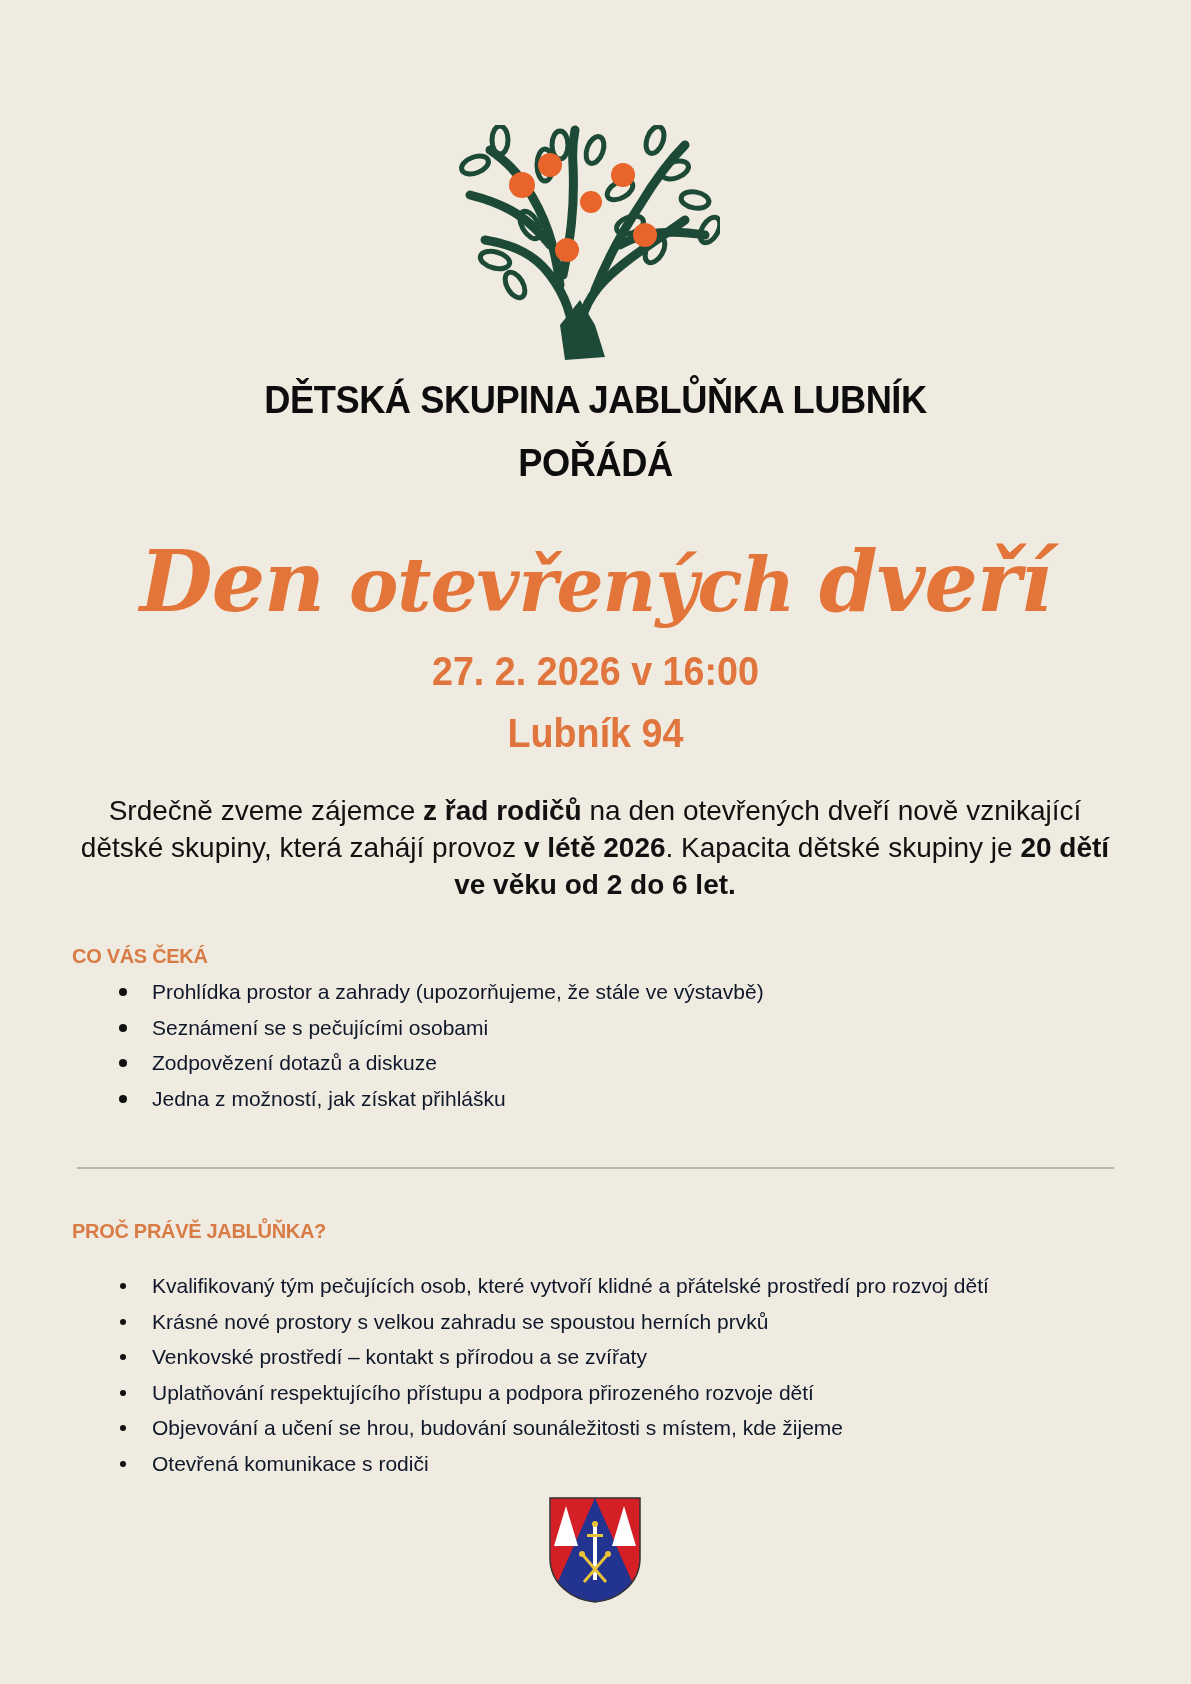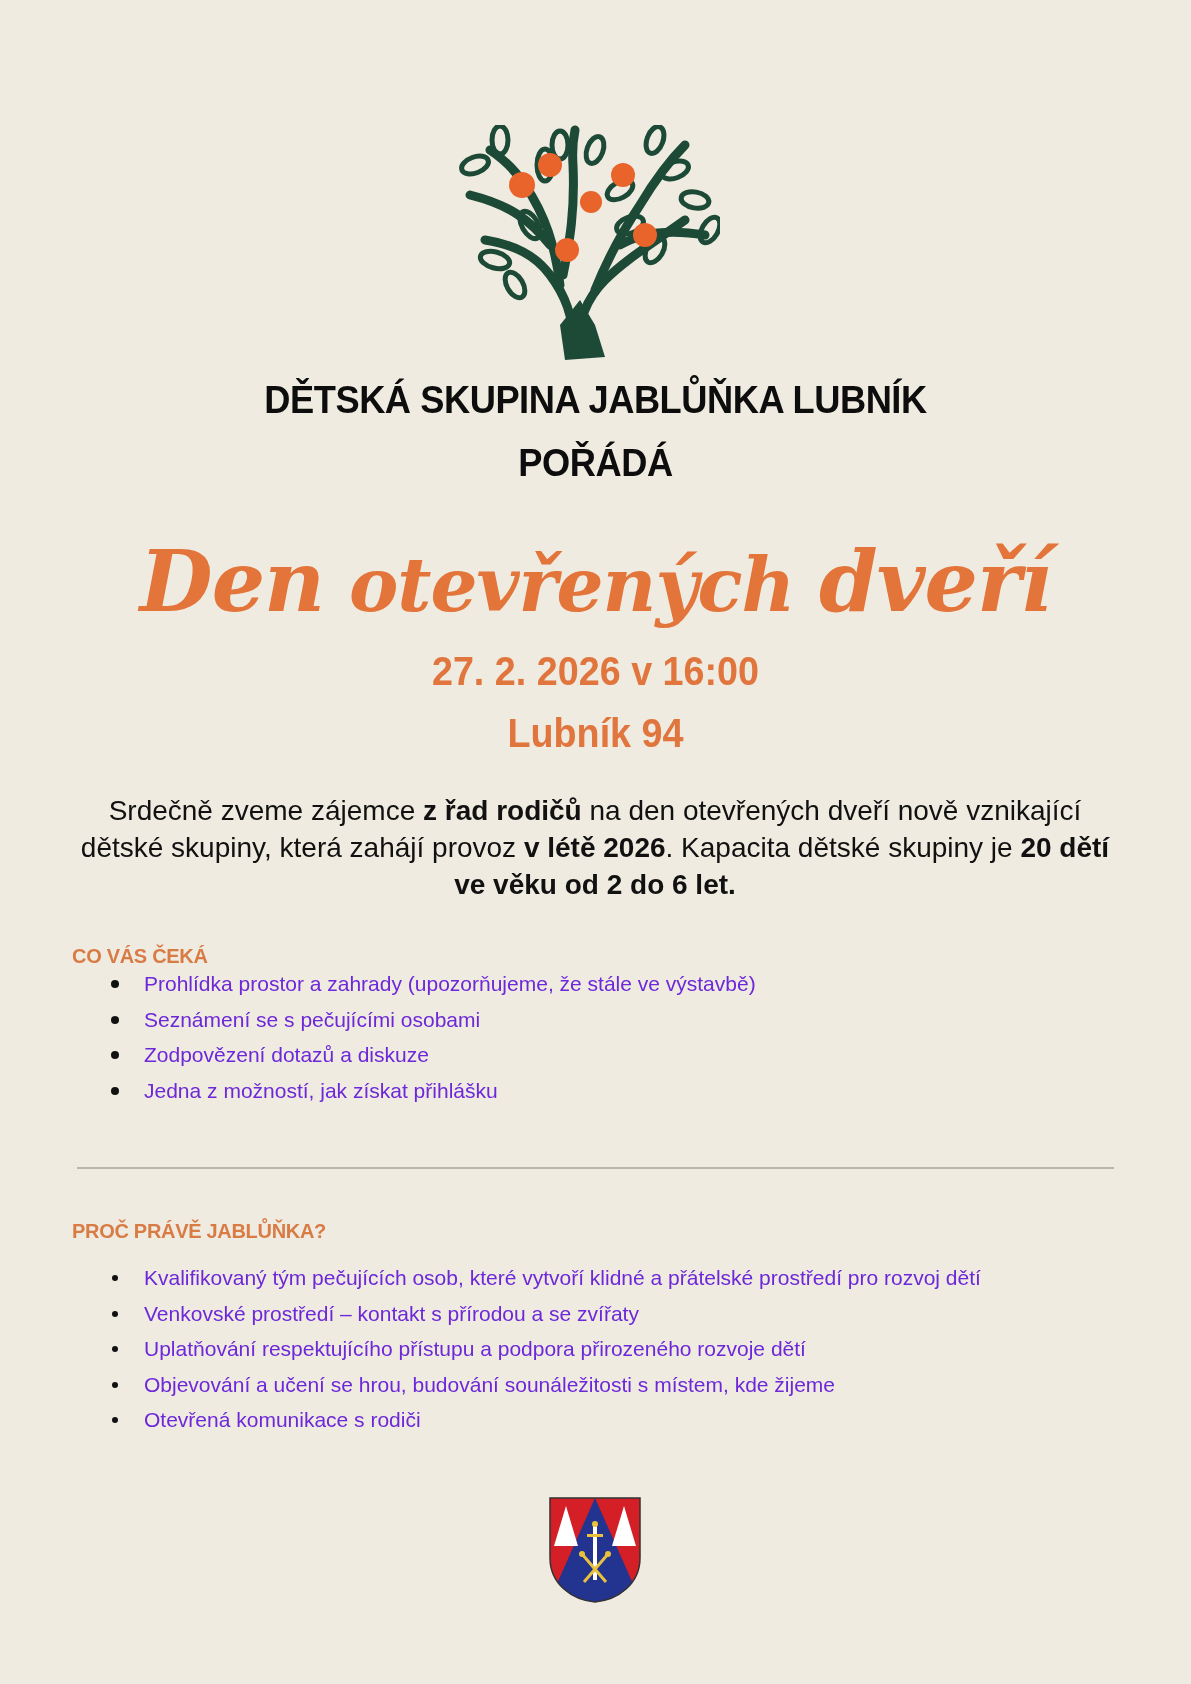--- a/index.html
+++ b/index.html
@@ -40,22 +40,22 @@
     text-align: center; font-size: 28px; line-height: 37px; color: #111;
   }
   .intro b { font-weight: bold; }
   .section-title {
     position: absolute; left: 72px; font-weight: bold; color: #d97b45;
     font-size: 20px; letter-spacing: -0.3px; margin-top: 24px;
   }
   .st1 { top: 921px; }
   .st2 { top: 1196px; }
   ul.list {
-    position: absolute; left: 108px; margin: 0; padding: 0; list-style: none;
-    font-size: 21px; color: #6d28d9;
+    position: absolute; left: 108px; margin: 8px; padding: 0; list-style: none;
+    font-size: 21px; color: #0f172a;
   }
   ul.list li { position: relative; padding-left: 36px; height: 35.5px; line-height: 35.5px; white-space: nowrap; }
   ul.list li .bullet {
     position: absolute; left: 3px; top: 14px; width: 8px; height: 8px; border-radius: 50%; background: #111;
   }
   ul.list2 li .bullet { width: 6px; height: 6px; top: 15px; left: 4px; }
   .l1 { top: 966px; }
   .l2 { top: 1260px; }
   .divider {
     position: absolute; left: 77px; width: 1037px; top: 1167px; height: 2px; background: #b9b6ab;
@@ -121,20 +121,21 @@
     <li><span class="bullet"></span><span>Seznámení se s pečujícími osobami</span></li>
     <li><span class="bullet"></span><span>Zodpovězení dotazů a diskuze</span></li>
     <li><span class="bullet"></span><span>Jedna z možností, jak získat přihlášku</span></li>
   </ul>
 
   <div class="divider"></div>
 
   <div class="section-title st2">PROČ PRÁVĚ JABLŮŇKA?</div>
   <ul class="list list2 l2">
     <li><span class="bullet"></span><span>Kvalifikovaný tým pečujících osob, které vytvoří klidné a přátelské prostředí pro rozvoj dětí</span></li>
+    <li><span class="bullet"></span><span>Krásné nové prostory s velkou zahradu se spoustou herních prvků</span></li>
     <li><span class="bullet"></span><span>Venkovské prostředí – kontakt s přírodou a se zvířaty</span></li>
     <li><span class="bullet"></span><span>Uplatňování respektujícího přístupu a podpora přirozeného rozvoje dětí</span></li>
     <li><span class="bullet"></span><span>Objevování a učení se hrou, budování sounáležitosti s místem, kde žijeme</span></li>
     <li><span class="bullet"></span><span>Otevřená komunikace s rodiči</span></li>
   </ul>
 
   <svg class="crest" viewBox="0 0 94 108">
     <defs>
       <clipPath id="shield">
           <path d="M2 2 H92 V62 C92 88 70 104 47 106 C24 104 2 88 2 62 Z"></path>

